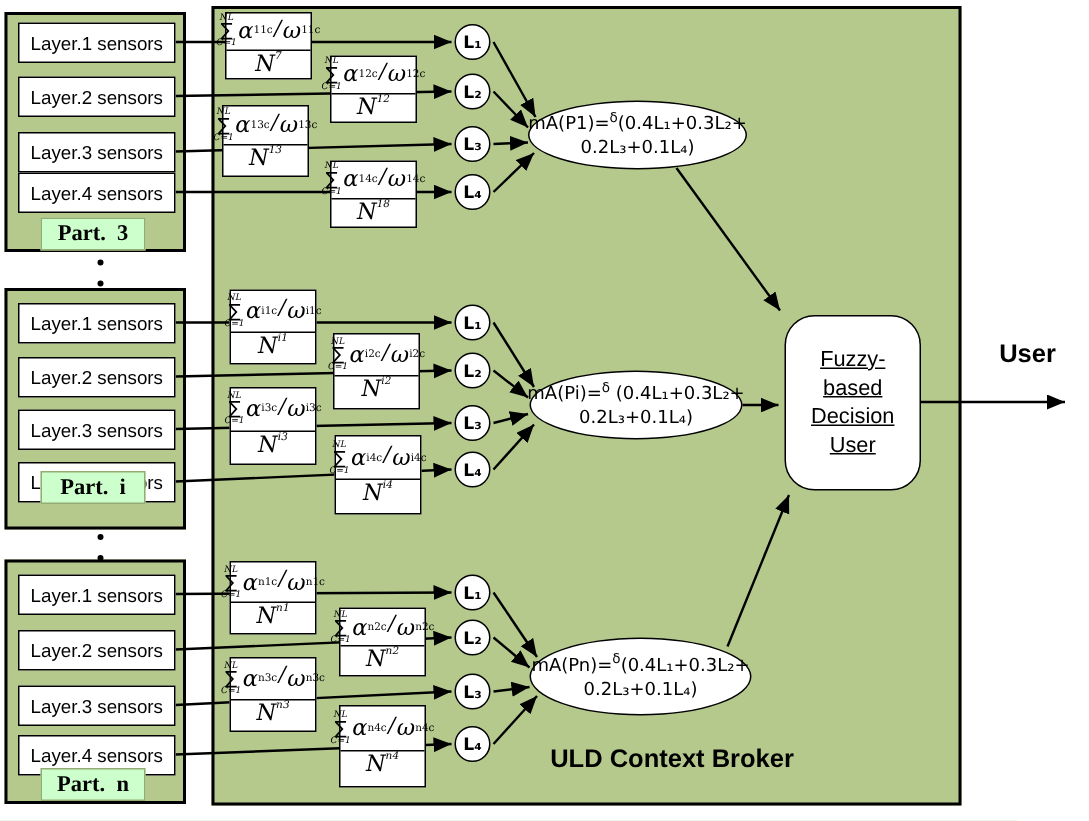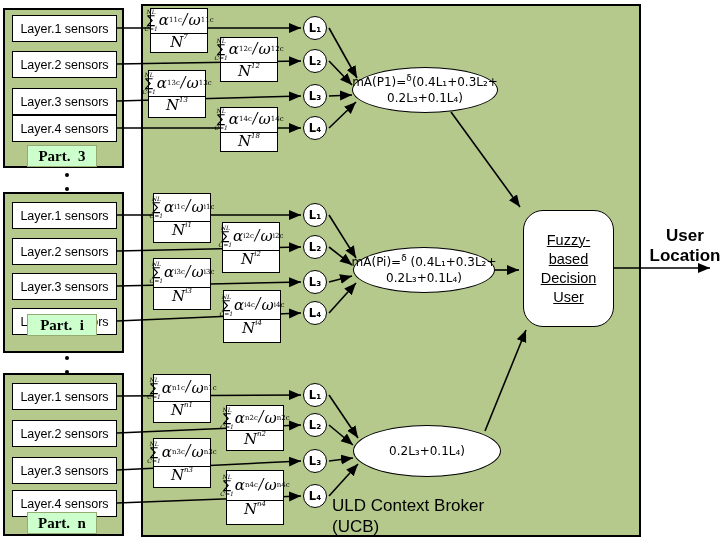--- a/index.html
+++ b/index.html
@@ -41,22 +41,22 @@
         box-sizing:border-box;display:flex;flex-direction:column;align-items:center;
         justify-content:center;font-family:"DejaVu Sans",sans-serif;font-size:12px;
         line-height:16px;text-align:right;white-space:nowrap;z-index:10;}
   .mell sup{font-size:9px;line-height:0;}
   
   .fuzzy{position:absolute;left:523px;top:210px;width:91px;height:117px;background:#fff;
          border:1.6px solid #000;border-radius:20px;box-sizing:border-box;display:flex;
          flex-direction:column;align-items:center;justify-content:center;
          font-size:14.5px;line-height:19px;z-index:10;text-align:center;text-decoration:underline;}
   
-  .ucbtitle{position:absolute;left:332px;top:495px;width:200px;text-align:left;
-            font-weight:normal;font-size:17px;line-height:21px;z-index:10;}
+  .ucbtitle{position:absolute;left:348px;top:495px;width:200px;text-align:center;
+            font-weight:bold;font-size:17px;line-height:21px;z-index:10;}
   .userloc{position:absolute;left:645px;top:226px;width:80px;text-align:center;
            font-weight:bold;font-size:17px;line-height:20px;z-index:10;}
   svg.wires{position:absolute;left:0;top:0;z-index:5;pointer-events:none;}
 </style>
 </head>
 <body>
 
 <div id="stage">
 
   <div class="bigbox"></div>
@@ -373,33 +373,32 @@
         <span class="vsub">n4</span>
       </div>
   </div>
 
   <div class="lnode" style="top:383px">L₁</div>
   <div class="lnode" style="top:413px">L₂</div>
   <div class="lnode" style="top:449px">L₃</div>
   <div class="lnode" style="top:484px">L₄</div>
 
   <div class="mell" style="left:353px;top:425px;width:148px;height:52px">
+    <div><span>mA(Pn)=</span><sup>δ</sup><span>(0.4L₁+0.3L₂+</span></div>
     <div>0.2L₃+0.1L₄)</div>
   </div>
 
   <div class="fuzzy">
     <div>Fuzzy-</div>
     <div>based</div>
     <div>Decision</div>
     <div>User</div>
   </div>
 
   <div class="ucbtitle">
     <div>ULD Context Broker</div>
-    <div>(UCB)</div>
   </div>
 
   <div class="userloc">
     <div>User</div>
-    <div>Location</div>
   </div>
 
 </div>
 
 </body></html>

